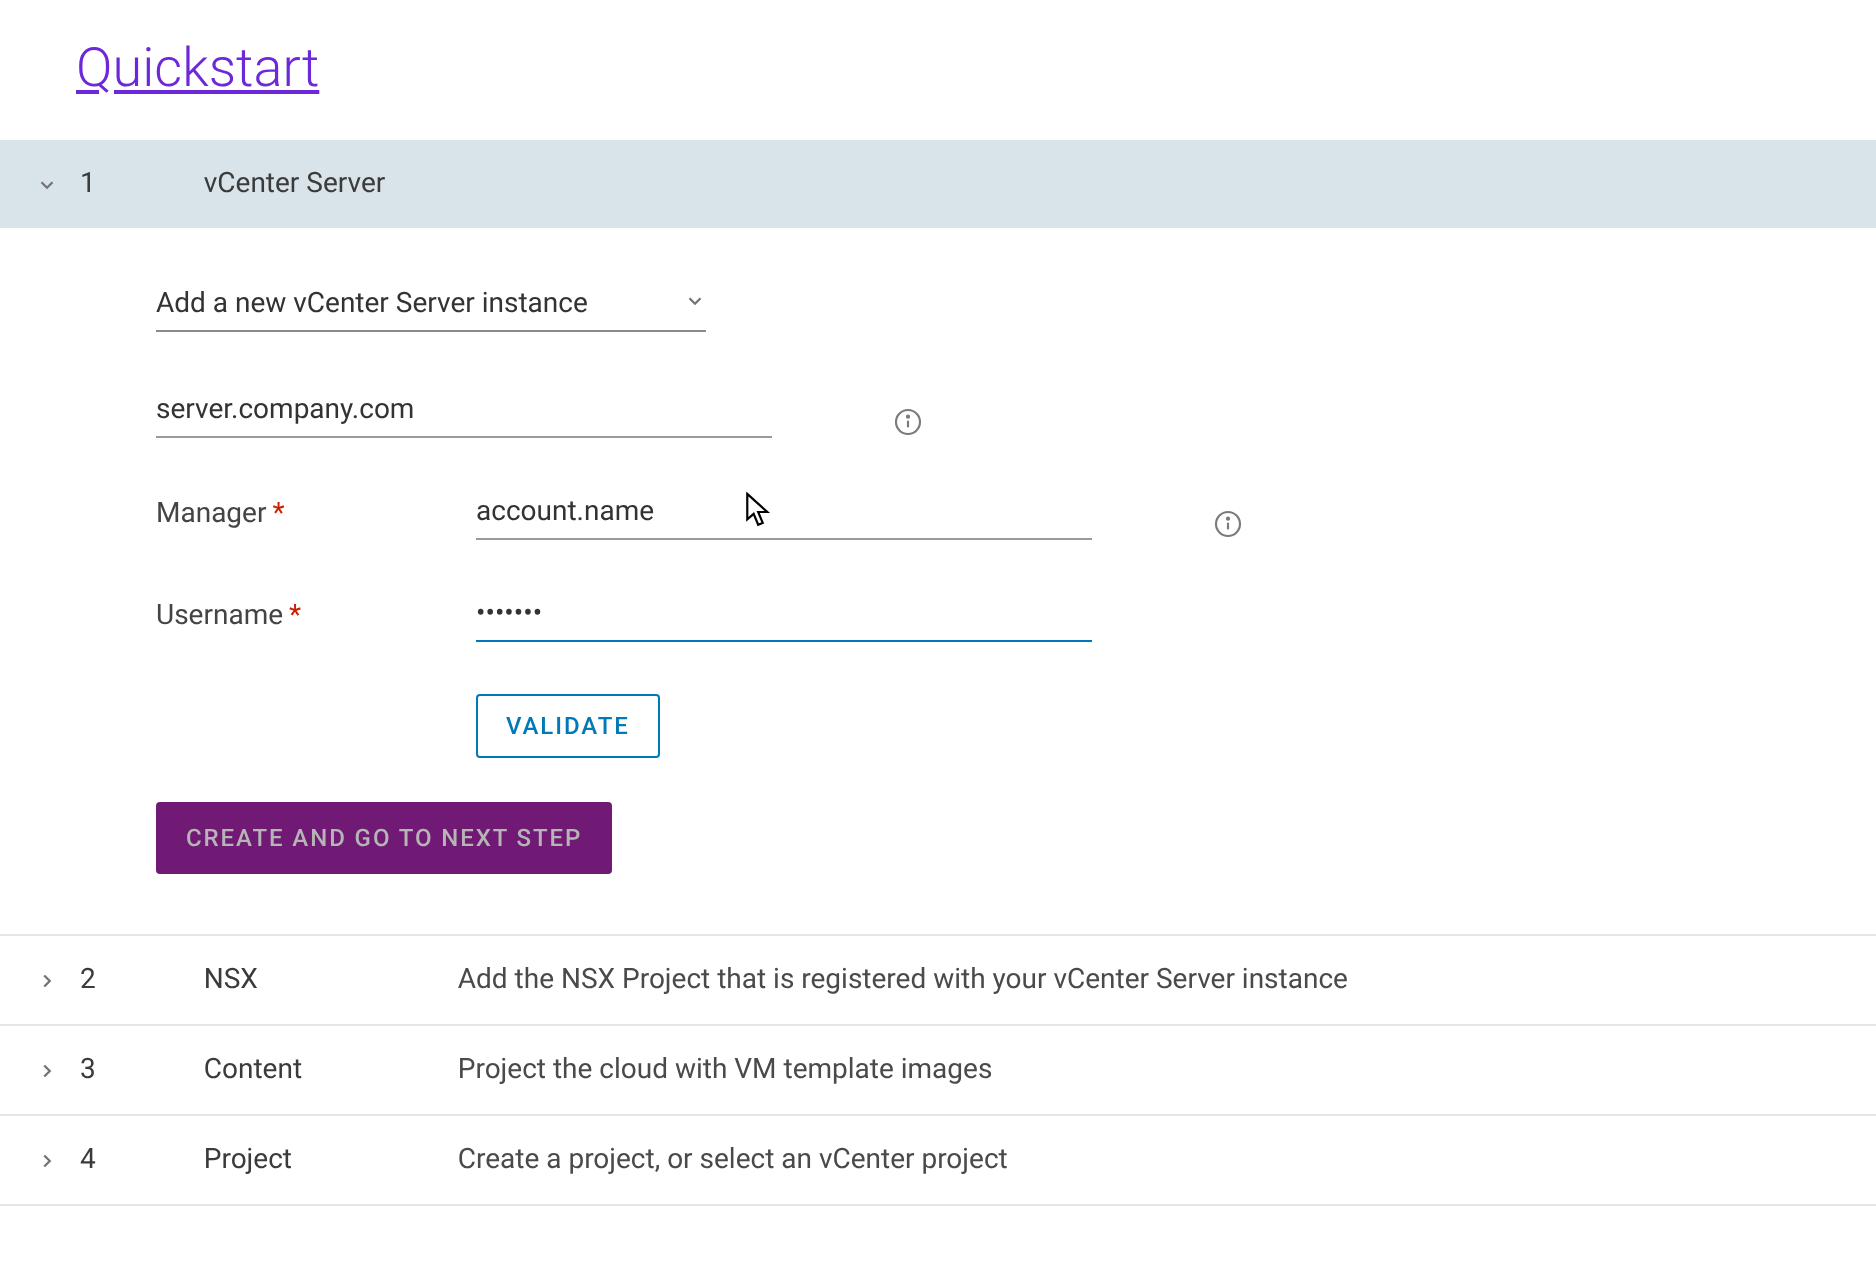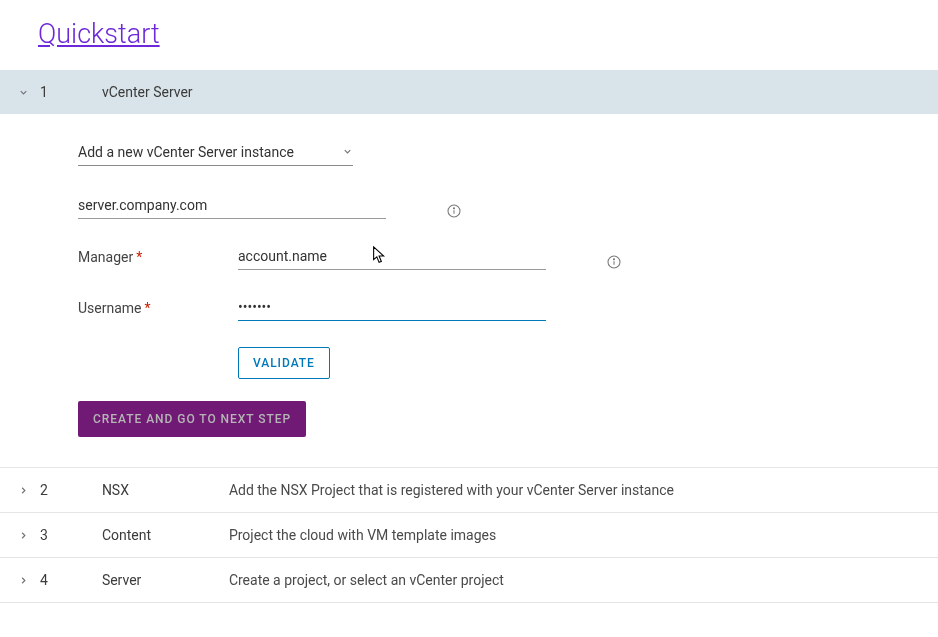--- a/index.html
+++ b/index.html
@@ -265,21 +265,21 @@
     <span class="step-subtitle">Project the cloud with VM template images</span>
   </div>
 
   <div class="step-header">
     <span class="chevron">
       <svg viewBox="0 0 24 24" fill="none" stroke="currentColor" stroke-width="2.5">
           <polyline points="9 6 15 12 9 18"></polyline>
         </svg>
     </span>
     <span class="step-number">4</span>
-    <span class="step-title">Server</span>
+    <span class="step-title">Project</span>
     <span class="step-subtitle">Create a project, or select an vCenter project</span>
   </div>
 
   <div class="cursor">
     <svg viewBox="0 0 16 22" fill="white" stroke="black" stroke-width="1.2">
       <path d="M1 1 L1 15 L4.5 12 L7 18 L9.5 17 L7 11 L12 11 Z"></path>
     </svg>
   </div>
 
 </div>

